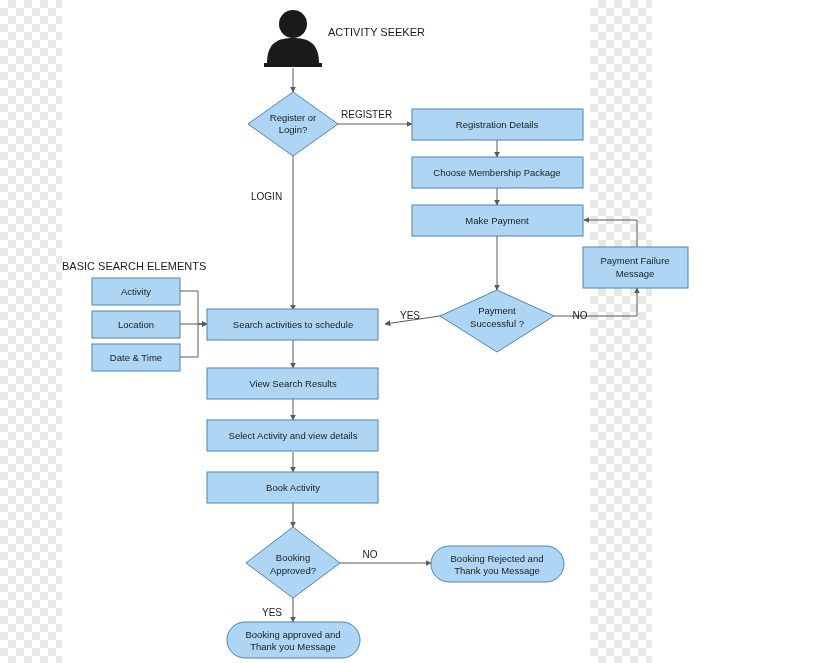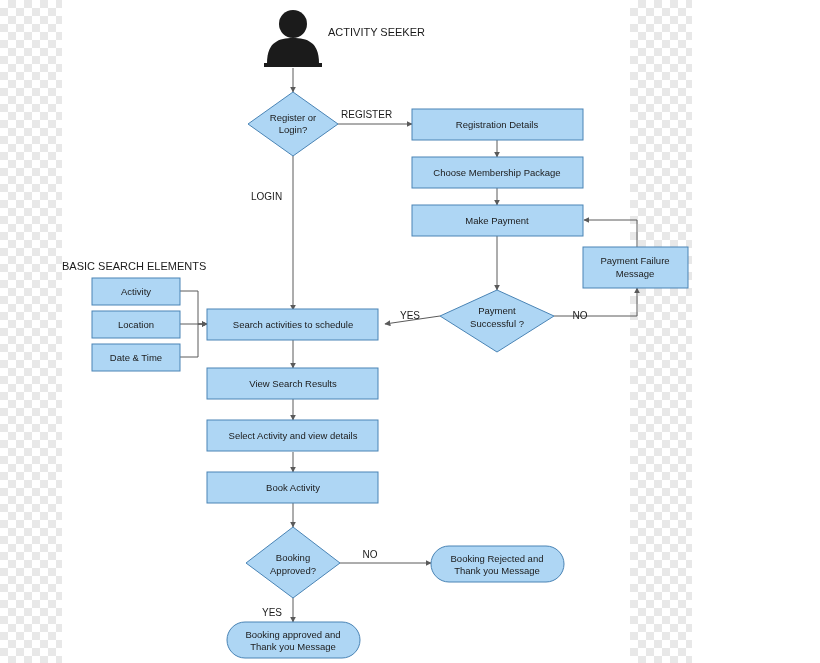--- a/index.html
+++ b/index.html
@@ -11,21 +11,20 @@
     height: 663px;
     background: #ffffff;
     font-family: "Liberation Sans", sans-serif;
     overflow: hidden;
   }
   #canvas {
     position: relative;
     width: 652px;
     height: 663px;
     background: #ffffff;
-    padding-left: 40px;
   }
   
   .checker {
     position: absolute;
     top: 0;
     height: 663px;
     background-image:
       linear-gradient(45deg, #e8e8e8 25%, transparent 25%, transparent 75%, #e8e8e8 75%),
       linear-gradient(45deg, #e8e8e8 25%, transparent 25%, transparent 75%, #e8e8e8 75%);
     background-size: 16px 16px;

